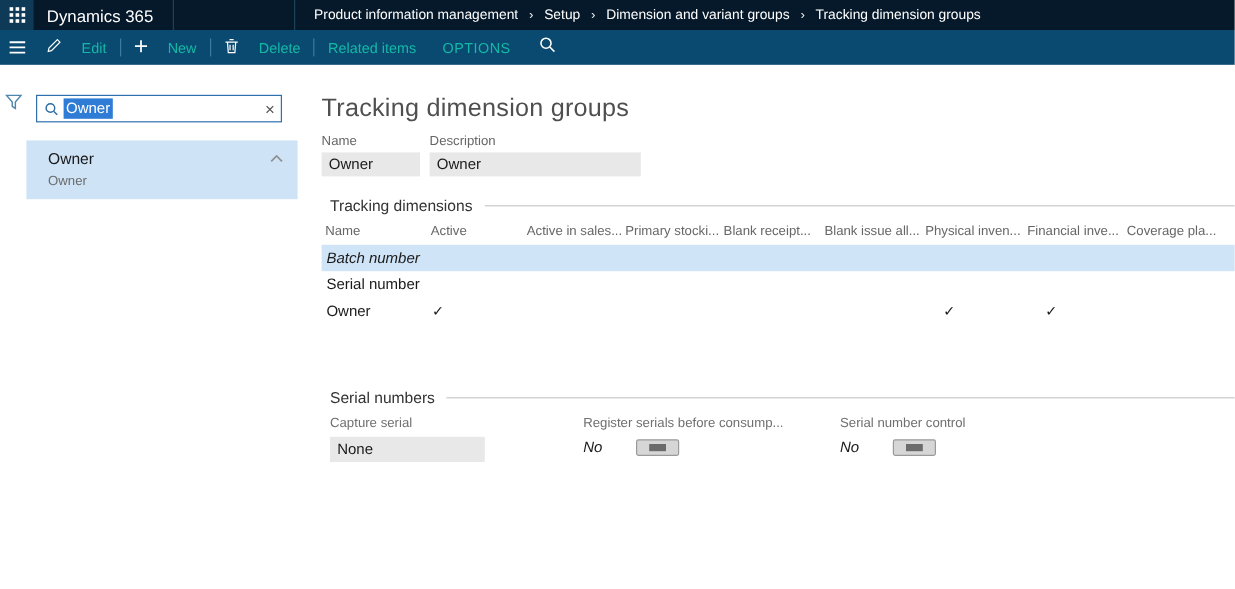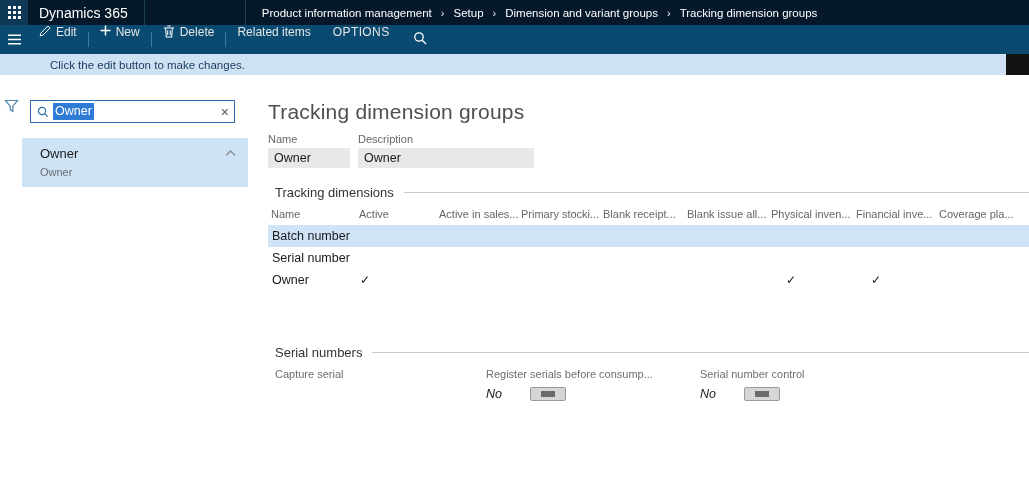--- a/index.html
+++ b/index.html
@@ -14,21 +14,21 @@
   .waffle-grid i { background:#fff; }
   .brand { font-size:14px; padding:0 16px 0 11px; white-space:nowrap; }
   .vsep { width:1px; height:100%; background:#1d4258; }
   .appname { font-size:13.5px; padding:0 17px; height:100%; display:flex; align-items:center; white-space:nowrap;margin-top:39px; }
   .breadcrumb { display:flex; align-items:center; gap:9px; font-size:11.5px; margin-left:16px; white-space:nowrap; }
   .bc-sep { font-size:11px; opacity:.95; }
 
   
   .toolbar { height:29px; background:#0a4a70; color:#fff; display:flex; align-items:center; flex:0 0 auto; }
   .hamburger { width:28px; height:100%; display:flex; align-items:center; justify-content:center; cursor:pointer; }
-  .tb-btn { display:flex; align-items:flex-start; gap:5px; padding:0 11px; height:100%; font-size:12px; color:#e5e5e5;
+  .tb-btn { display:flex; align-items:center; gap:17px; padding:0 11px; height:100%; font-size:12px; color:#14b8a6;
             background:none; border:none; font-family:inherit; cursor:pointer; white-space:nowrap; }
   .tb-sep { width:1px; height:15px; background:#3d789e; }
   .tb-options { letter-spacing:.4px; }
   .tb-search { margin-left:12px; }
 
   
   .msgbar { height:21px; background:#cfe2f4; position:relative; display:flex; align-items:center;
             padding-left:50px; font-size:11.5px; color:#1b3a5f; flex:0 0 auto; }
   .msg-dark { position:absolute; right:0; top:0; width:23px; height:100%; background:#131313; }
 
@@ -59,21 +59,21 @@
   .group-hd span { font-size:13px; color:#333; white-space:nowrap; }
   .group-hd .rule { flex:1; height:1px; background:#c9c9c9; margin-left:10px; }
 
   .grid { display:grid; grid-template-columns:88px 80px 82px 82px 84px 84px 85px 83px minmax(0,1fr); }
   .t-header { padding:8px 0 5px; }
   .t-header div { font-size:11px; color:#666; padding-left:3px; white-space:nowrap; overflow:hidden; }
   .t-row { height:22px; align-items:center; cursor:pointer; }
   .t-row div { font-size:12.5px; color:#1a1a1a; padding-left:4px; white-space:nowrap; overflow:hidden; }
   .t-row div.check { font-size:12px; }
   .t-row div:nth-child(7), .t-row div:nth-child(8) { padding-left:18px; }
-  .t-row.sel { background:#cfe4f7; }
+  .t-row.sel { background:#cfe4f7;font-style:italic; }
 
   .group-serial { margin-top:54px; }
   .serial-row { display:flex; padding-left:7px; margin-top:8px; }
   .sn-col1 { width:133px; }
   .sn-col2 { width:214px; margin-left:78px; }
   .sn-label { font-size:11px; color:#6f6f6f; white-space:nowrap; }
   .sn-val { display:flex; align-items:center; margin-top:7px;font-style:italic; }
   .sn-val .no { font-size:12.5px; color:#1a1a1a; }
   .w-capture { width:129px; height:21px; margin-top:5px; line-height:21px; }
   .toggle { width:36px; height:14px; background:#d6d6d6; border:1px solid #9a9a9a; border-radius:2px;
@@ -148,24 +148,20 @@
       <span>OPTIONS</span>
     </button>
     <div class="tb-search">
       <svg width="14" height="14" viewBox="0 0 14 14">
           <circle cx="6" cy="6" r="4.2" stroke="#fff" stroke-width="1.3" fill="none"></circle>
           <path d="M9.2 9.2L13 13" stroke="#fff" stroke-width="1.3"></path>
         </svg>
     </div>
   </div>
 
-  <div class="msgbar">
-    <span>Click the edit button to make changes.</span>
-    <div class="msg-dark"></div>
-  </div>
 
   <div class="content">
 
     <div class="rail">
       <span>
         <svg width="15" height="14" viewBox="0 0 15 14">
             <path d="M1.5 1.5h12l-4.7 5.6v5.2l-2.6-1.7V7.1z" stroke="#4f86ad" stroke-width="1.2" fill="none"></path>
           </svg>
       </span>
     </div>
@@ -262,20 +258,21 @@
       </section>
 
       <section class="group group-serial">
         <div class="group-hd">
           <span>Serial numbers</span>
           <span class="rule"></span>
         </div>
         <div class="serial-row">
           <div class="sn-col1">
             <div class="sn-label">Capture serial</div>
+            <div class="inputbox w-capture">None</div>
           </div>
           <div class="sn-col2">
             <div class="sn-label">Register serials before consump...</div>
             <div class="sn-val">
               <span class="no">No</span>
               <span class="toggle">
                   <span class="knob"></span>
                 </span>
             </div>
           </div>

